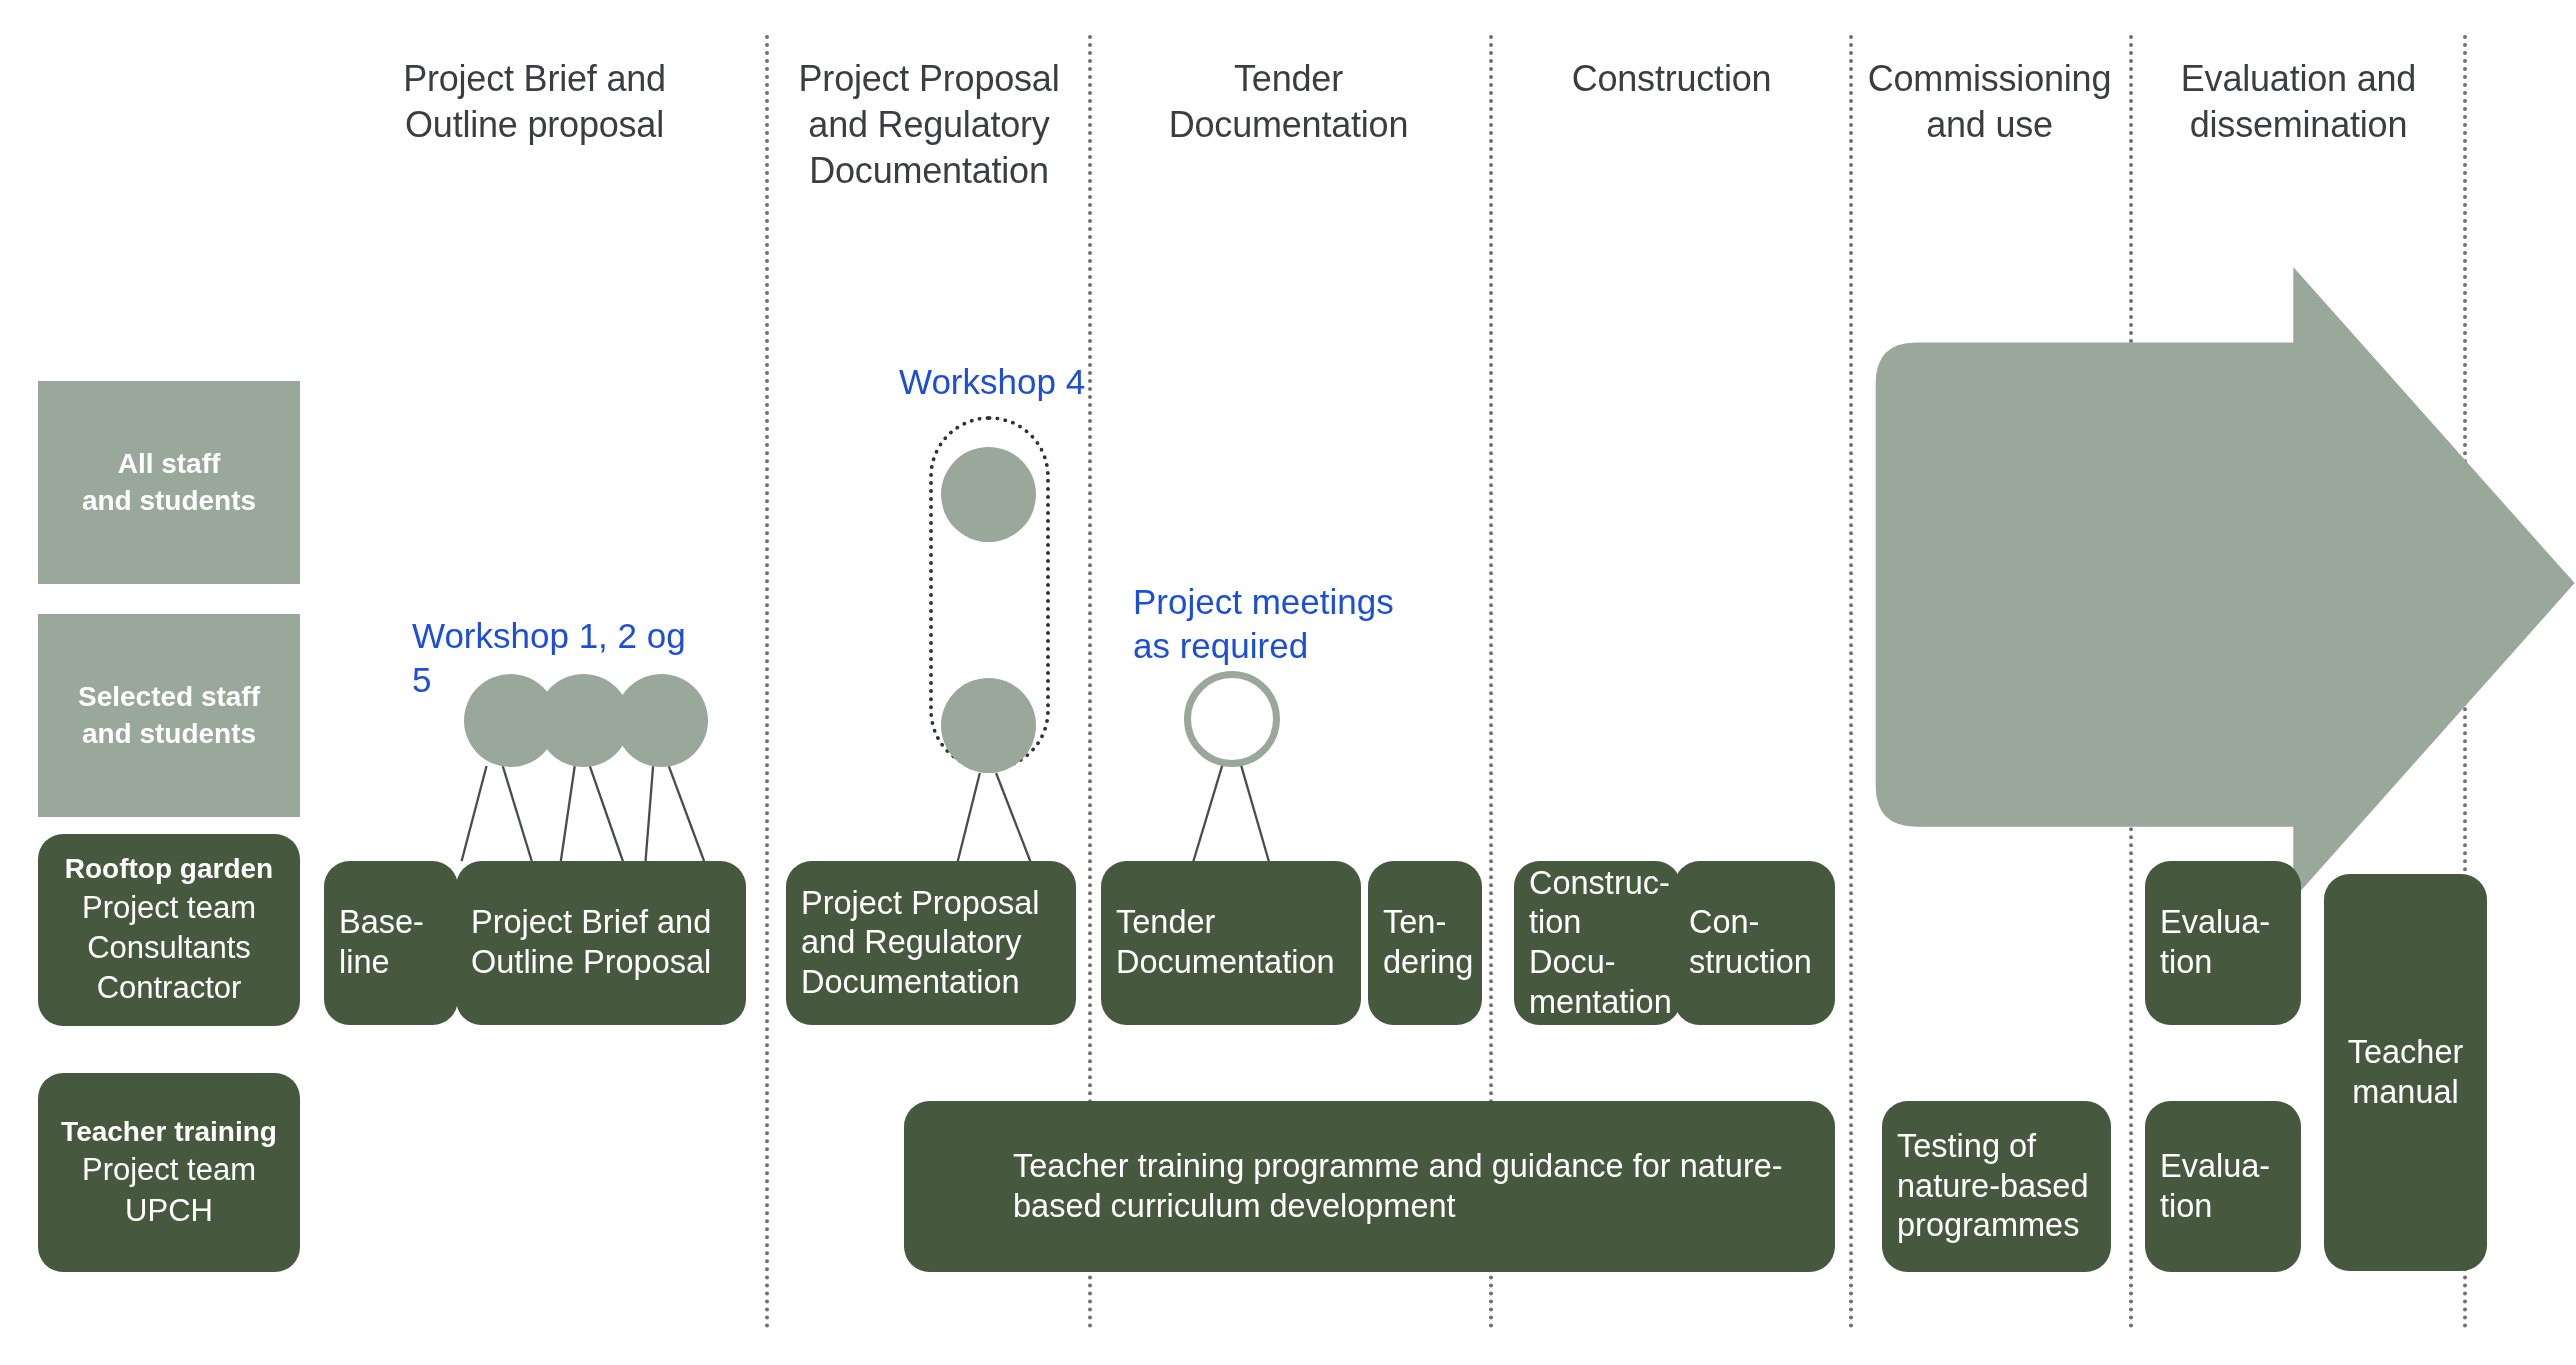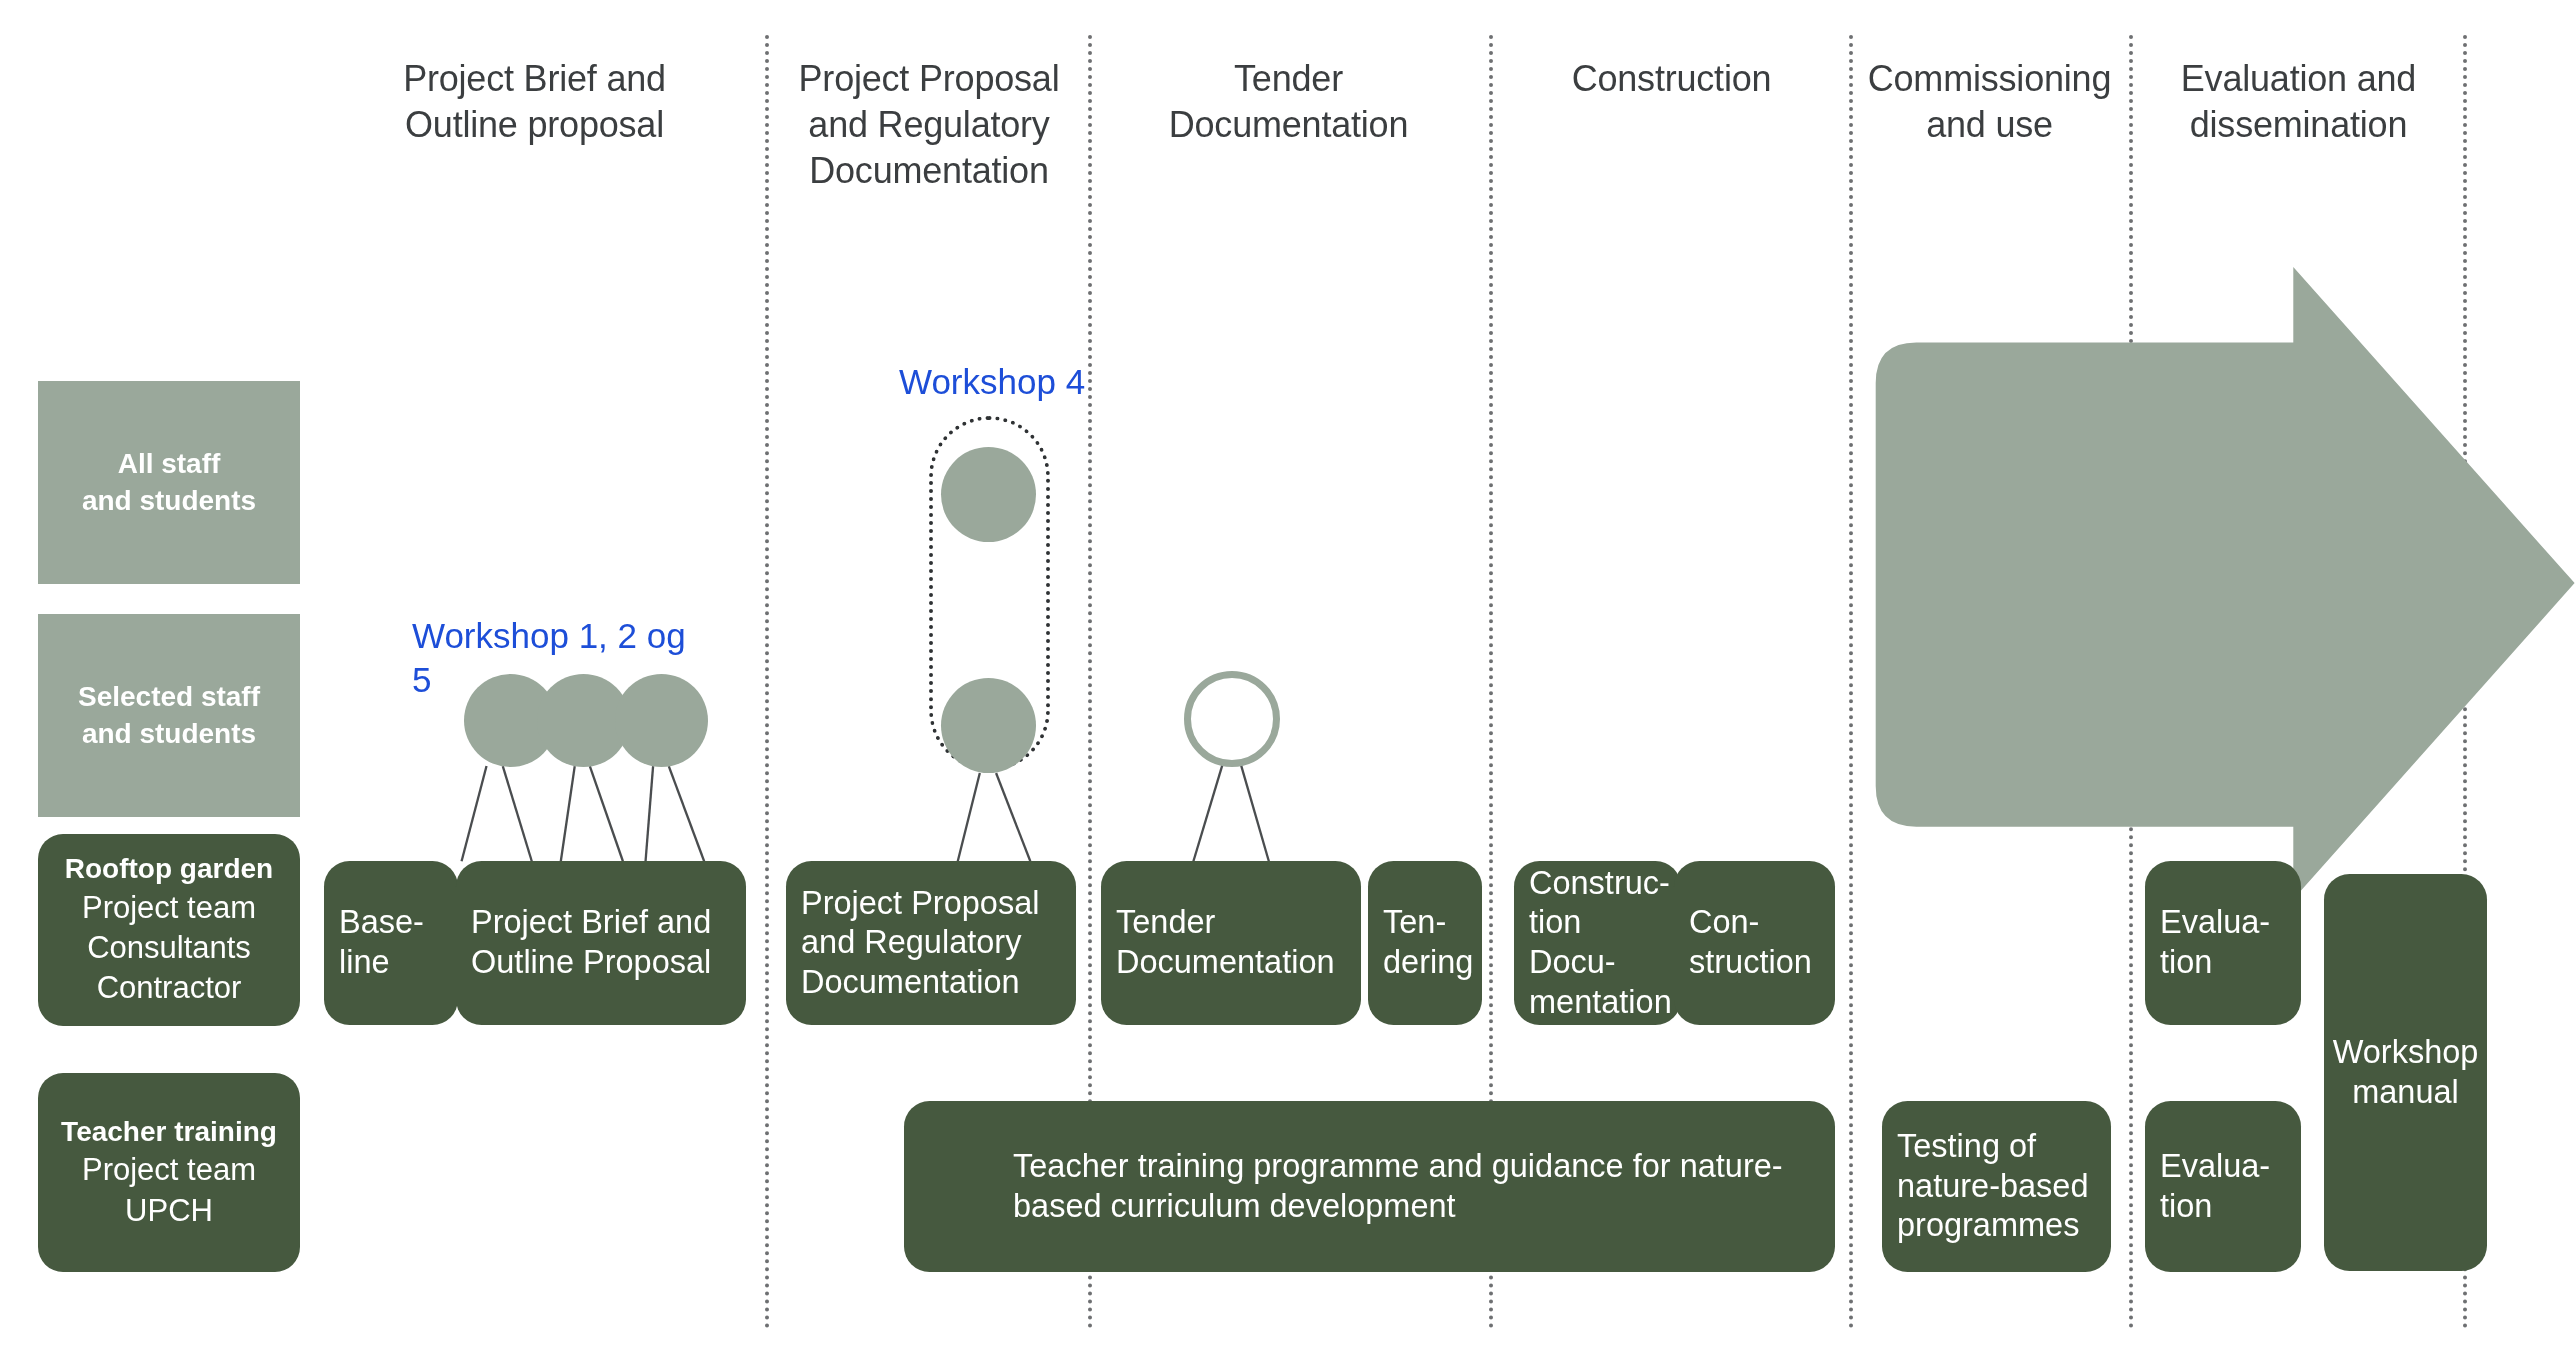--- a/index.html
+++ b/index.html
@@ -160,20 +160,22 @@
 
       <line x1="2106" y1="1318" x2="2056" y2="1484"></line>
       <line x1="2138" y1="1318" x2="2186" y2="1484"></line>
     </g>
   </svg>
 
   <div class="capsule" style="left:929px; top:416px; width:121px; height:355px;"></div>
 
   <div class="note" style="left:412px; top:614px; width:302px;">Workshop 1, 2 og 5</div>
   <div class="note" style="left:899px; top:360px; width:197px;">Workshop 4</div>
+  <div class="note" style="left:1133px; top:580px; width:273px;">Project meetings
+as required</div>
   <div class="note" style="left:1882px; top:360px; width:383px;">Commissioning and use</div>
 
   <div class="circle" style="left:464px;  top:674px; width:93px; height:93px;"></div>
   <div class="circle" style="left:537px;  top:674px; width:93px; height:93px;"></div>
   <div class="circle" style="left:615px; top:674px; width:93px; height:93px;"></div>
 
   <div class="circle" style="left:941px; top:447px;  width:95px; height:95px;"></div>
   <div class="circle" style="left:941px; top:678px; width:95px; height:95px;"></div>
 
   <div class="circle hollow" style="left:1184px; top:671px; width:96px; height:96px;"></div>
@@ -197,21 +199,21 @@
   <div class="pbox" style="left:1514px; top:861px; width:167px; height:164px; white-space:pre-line;">Construc-
 tion Docu-
 mentation</div>
 
   <div class="pbox" style="left:1674px; top:861px; width:161px; height:164px; white-space:pre-line;">Con-
 struction</div>
 
   <div class="pbox" style="left:2145px; top:861px; width:156px; height:164px; white-space:pre-line;">Evalua-
 tion</div>
 
-  <div class="pbox center" style="left:2324px; top:874px; width:163px; height:397px; white-space:pre-line;">Workshop
+  <div class="pbox center" style="left:2324px; top:874px; width:163px; height:397px; white-space:pre-line;">Teacher
 manual</div>
 
   <div class="pbox" style="left:904px; top:1101px; width:931px; height:171px; padding-left:109px; white-space:pre-line;">Teacher training programme and guidance for nature-
 based curriculum development</div>
 
   <div class="pbox" style="left:1882px; top:1101px; width:229px; height:171px; white-space:pre-line;">Testing of
 nature-based
 programmes</div>
 
   <div class="pbox" style="left:2145px; top:1101px; width:156px; height:171px; white-space:pre-line;">Evalua-

